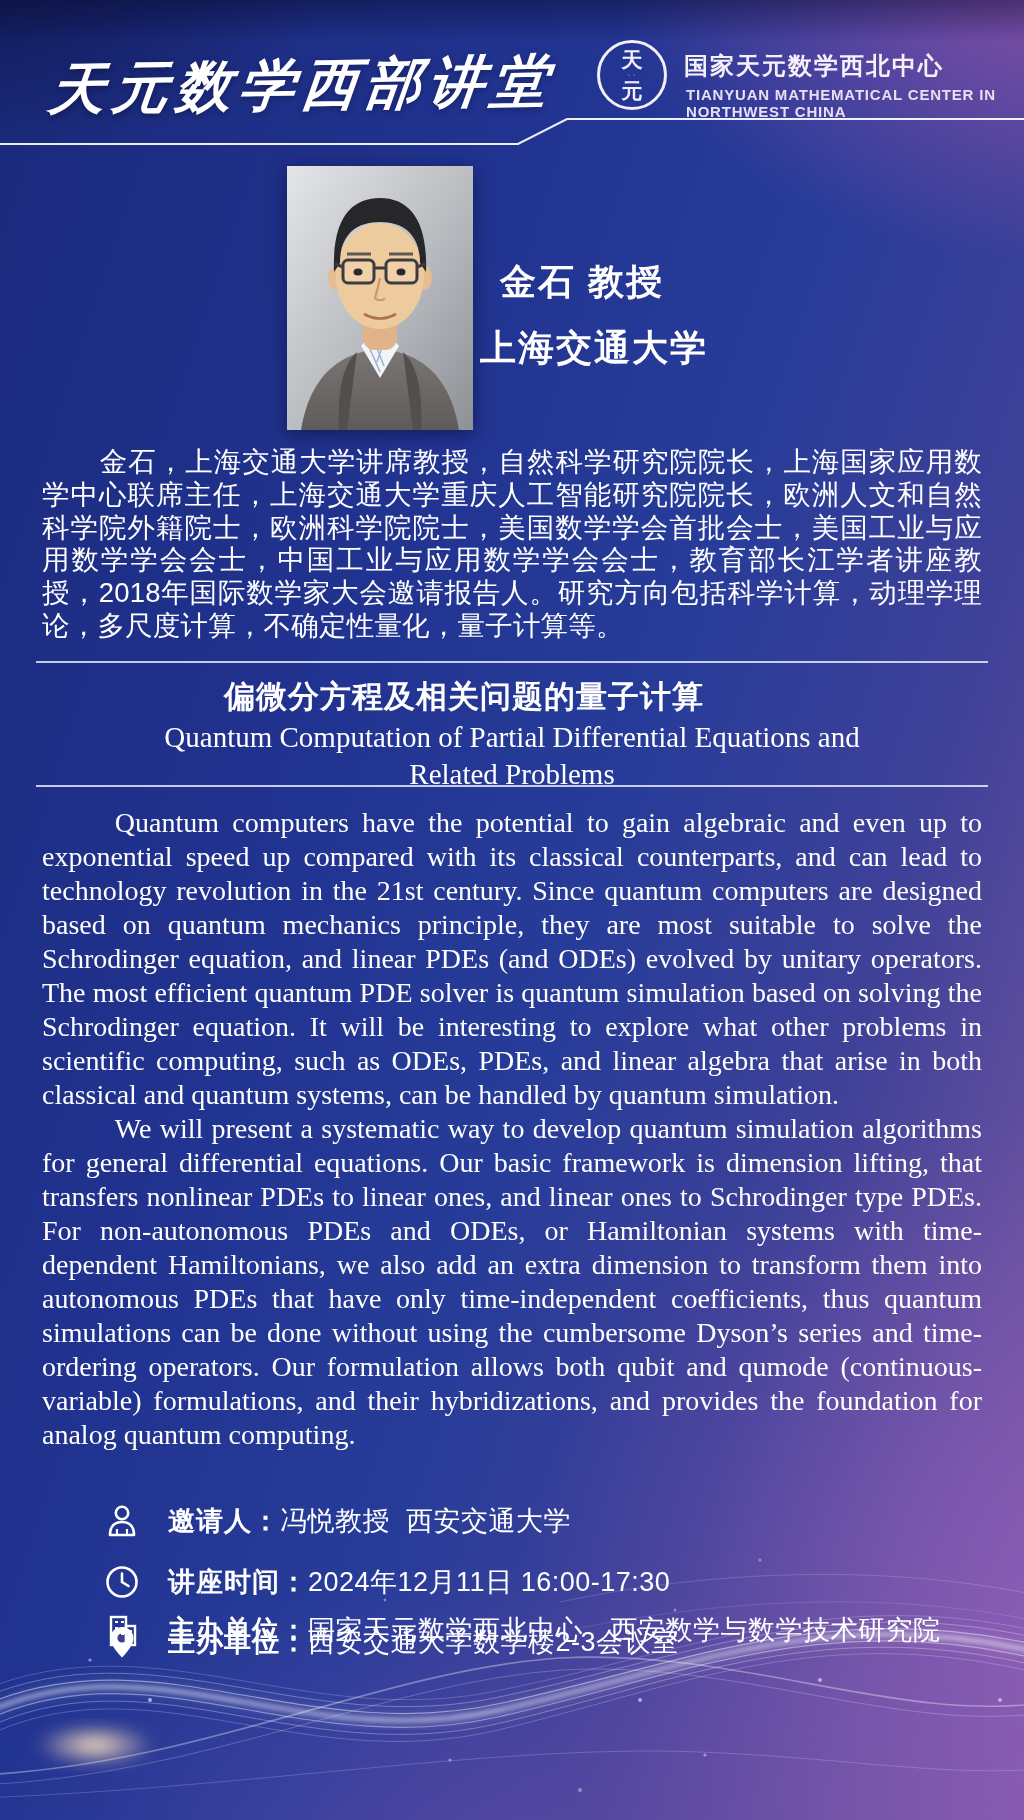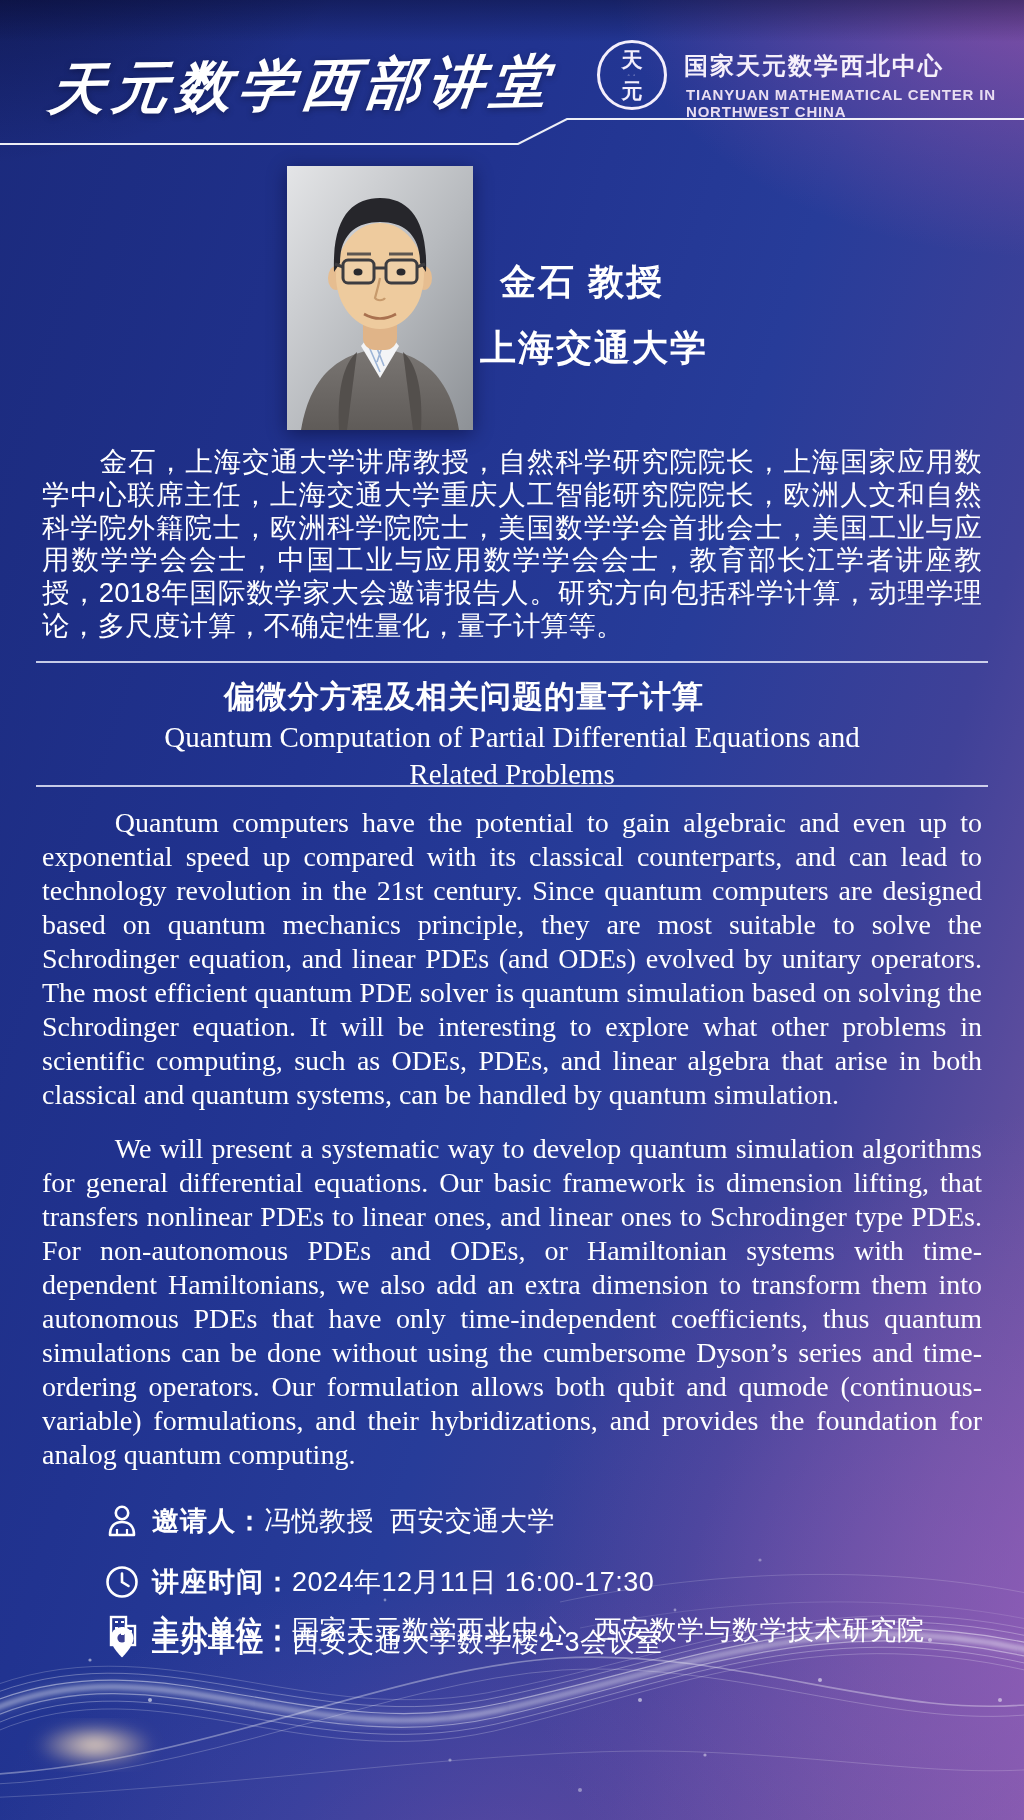--- a/index.html
+++ b/index.html
@@ -46,23 +46,23 @@
     left:0;top:719px;width:1024px;text-align:center;
     font-family:"Liberation Serif",serif;font-weight:normal;font-size:29px;line-height:37px;
   }
   
   .abstract{
     left:42px;top:806px;width:940px;
     font-family:"Liberation Serif",serif;font-size:28px;line-height:34px;
     text-align:justify;
   }
   .abstract p{margin:0;text-indent:2.6em;}
-  .abstract p + p{margin-top:20px;}
-  
-  .info-row{left:104px;display:flex;align-items:center;gap:12px;}
+  .abstract p + p{margin-top:0;}
+  
+  .info-row{left:104px;display:flex;align-items:center;gap:28px;}
   .info-row .icon{width:36px;height:36px;flex:0 0 36px;display:flex;align-items:center;justify-content:center;}
   .info-text{font-size:27px;letter-spacing:.5px;white-space:pre;}
   .info-text b{font-weight:bold;letter-spacing:1px;}
   .row-1{top:1503px;} .row-2{top:1564px;} .row-3{top:1624px;} .row-4{top:1612px;font-family:Liberation Mono, monospace;}
   .waves{left:0;top:1540px;width:1024px;height:280px;pointer-events:none;}
   .topshade{left:0;top:0;width:1024px;height:42px;background:linear-gradient(to bottom,rgba(8,10,46,.45),rgba(8,10,46,0));}
 </style>
 </head>
 <body>
 

